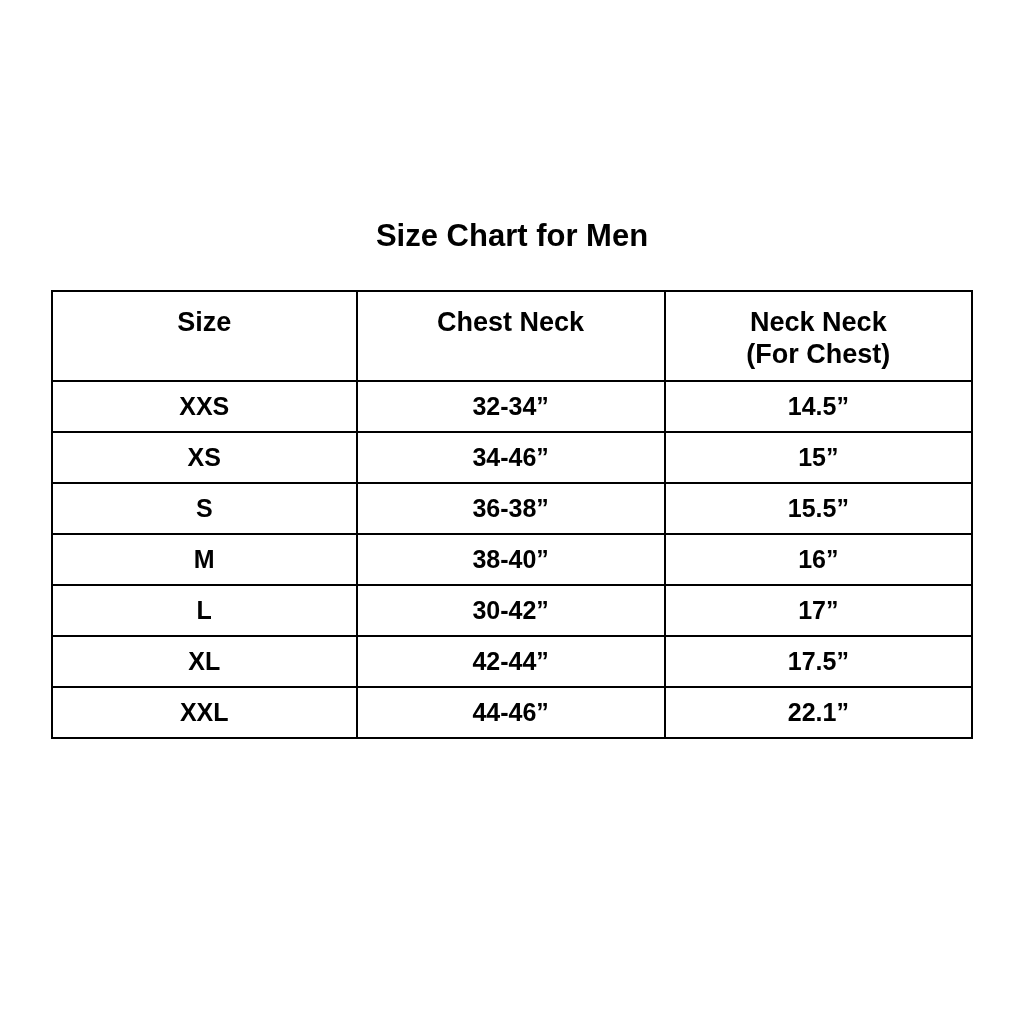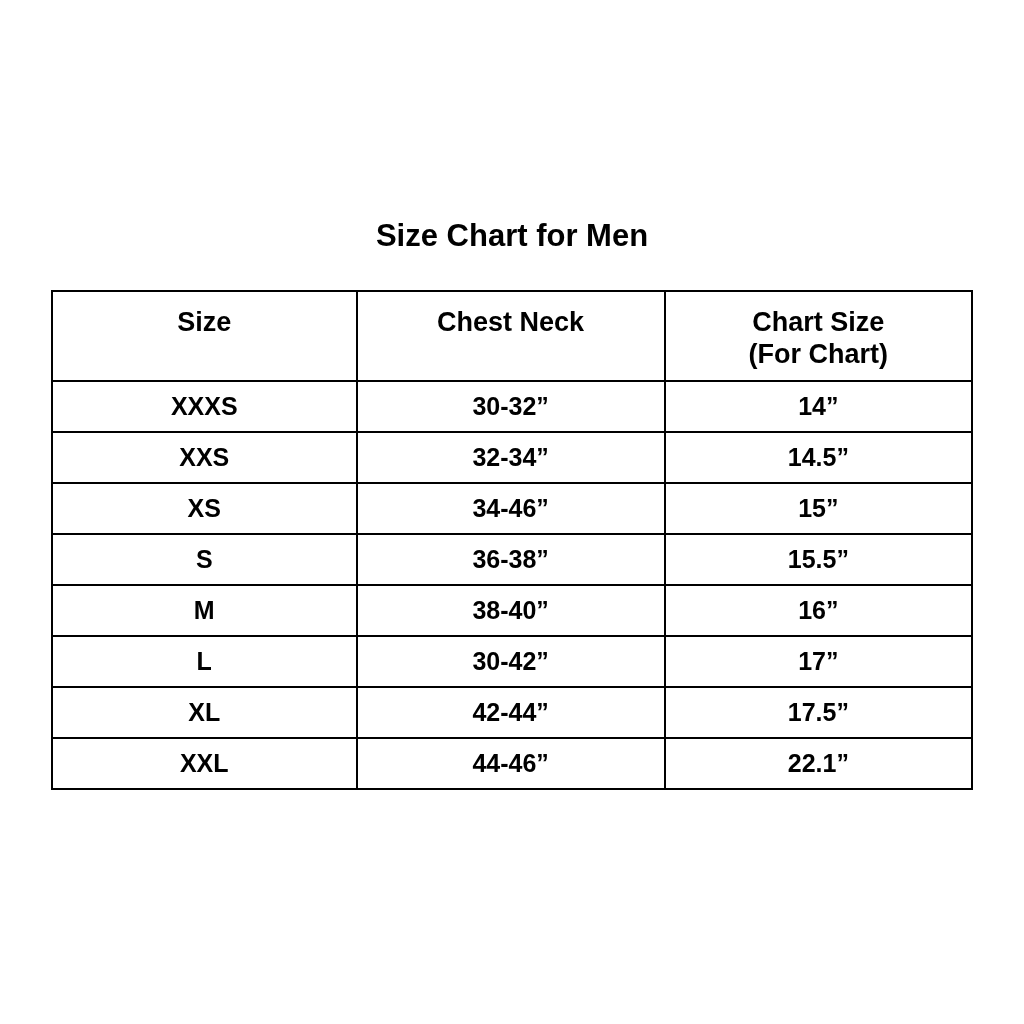--- a/index.html
+++ b/index.html
@@ -83,31 +83,26 @@
     </colgroup>
     <thead>
       <tr>
         <th>
           <span class="hline">Size</span>
         </th>
         <th>
           <span class="hline">Chest Neck</span>
         </th>
         <th>
-          <span class="hline">Chart Size</span>
-          <span class="hline">(For Chart)</span>
+          <span class="hline">Neck Neck</span>
+          <span class="hline">(For Chest)</span>
         </th>
       </tr>
     </thead>
     <tbody>
-        <tr>
-          <td>XXXS</td>
-          <td>30-32”</td>
-          <td>14”</td>
-        </tr>
         <tr>
           <td>XXS</td>
           <td>32-34”</td>
           <td>14.5”</td>
         </tr>
         <tr>
           <td>XS</td>
           <td>34-46”</td>
           <td>15”</td>
         </tr>

